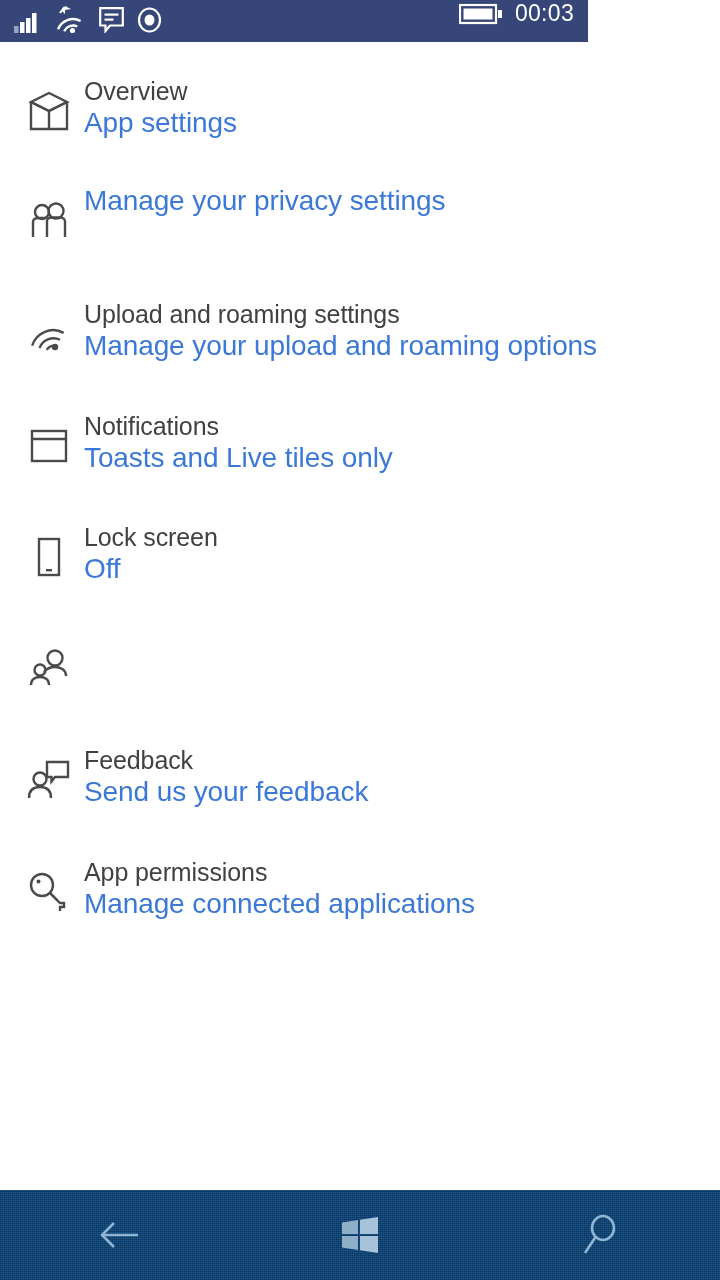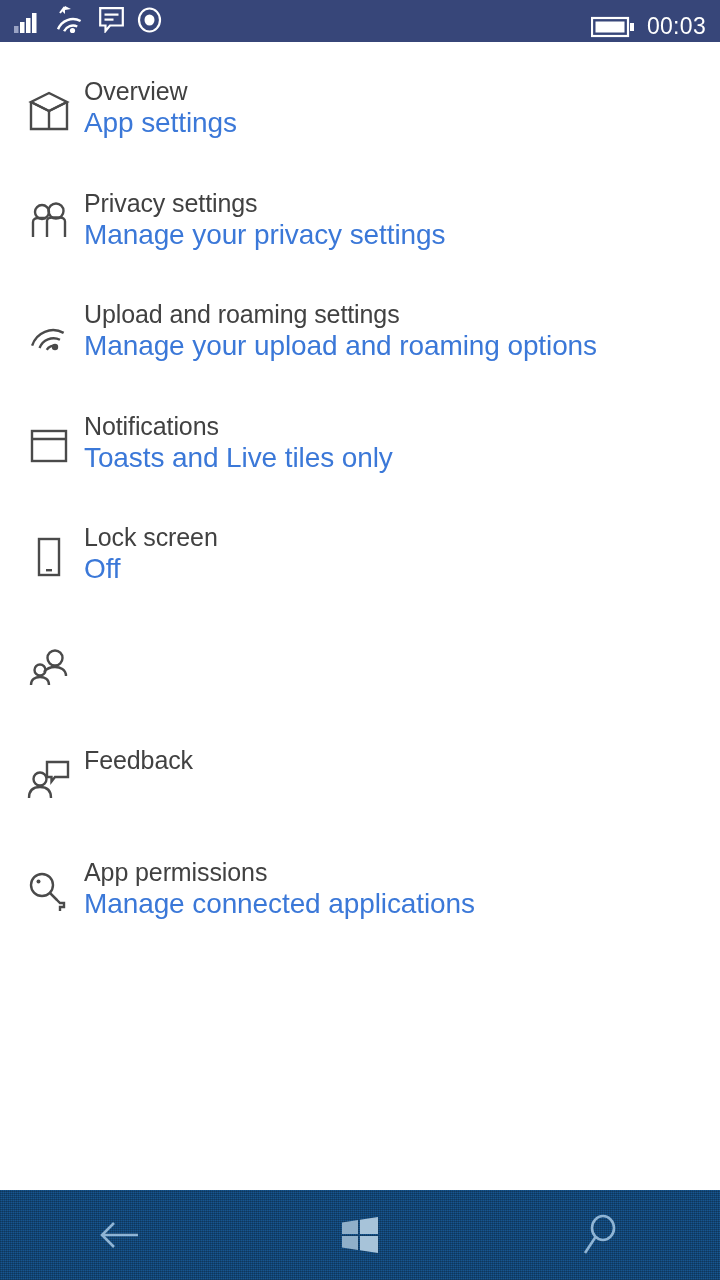--- a/index.html
+++ b/index.html
@@ -7,23 +7,23 @@
     width:720px; height:1280px;
     background:#ffffff;
     font-family:"Liberation Sans", sans-serif;
     overflow:hidden;
   }
   #app { position:relative; width:720px; height:1280px; background:#fff; }
 
   
   #status-bar {
     position:absolute; top:0; left:0;
-    width:720px; height:42px;
+    width:588px; height:42px;
     background:#374679;
-    display:flex; align-items:flex-end;
+    display:flex; align-items:flex-start;
     padding:0 14px;
   }
   #status-left { display:flex; align-items:flex-end; gap:13px; height:42px; padding-bottom:9px; }
   #status-right { margin-left:auto; display:flex; align-items:center; gap:12px; padding-bottom:2px; }
   .sb-icon { display:block; }
   #clock {
     color:#ffffff; font-size:23px; letter-spacing:0.3px;
     font-family:"Liberation Sans", sans-serif;
   }
 
@@ -141,21 +141,20 @@
         <svg width="44" height="44" viewBox="0 0 44 44" fill="none" stroke="#4a4a4a" stroke-width="2.4">
           <circle cx="15" cy="11" r="7"></circle>
           <circle cx="29" cy="10" r="7.5"></circle>
           <path d="M6 21 C6 18 9 17 11 17 L19 17"></path>
           <path d="M6 21 V36"></path>
           <path d="M20 20 C20 17.5 23 16.5 25 16.5 L33 16.5 C35.5 16.5 38 18 38 20.5 V36"></path>
           <path d="M20 20 V36"></path>
         </svg>
       </div>
       <div class="row-text">
-        <div class="row-title">Privacy settings</div>
         <div class="row-sub">Manage your privacy settings</div>
       </div>
     </div>
 
     <div class="row">
       <div class="row-icon">
         <svg width="44" height="44" viewBox="0 0 44 44">
           <g transform="rotate(-22 22 30)" fill="none" stroke="#4a4a4a" stroke-width="2.4">
             <path d="M5 27 A22 22 0 0 1 39 27"></path>
             <path d="M11 32 A15 15 0 0 1 33 32"></path>
@@ -210,20 +209,21 @@
     <div class="row">
       <div class="row-icon">
         <svg width="44" height="44" viewBox="0 0 44 44" fill="none" stroke="#4a4a4a" stroke-width="2.4">
           <path d="M20 4 H41 V19 H28 L24.5 23.5 V19 H20 Z"></path>
           <circle cx="13" cy="21" r="6.5"></circle>
           <path d="M2 40 C2 32 7 29 13 29 C19 29 24 32 24 40"></path>
         </svg>
       </div>
       <div class="row-text">
         <div class="row-title">Feedback</div>
+        <div class="row-sub">Send us your feedback</div>
       </div>
     </div>
 
     <div class="row">
       <div class="row-icon">
         <svg width="44" height="44" viewBox="0 0 44 44" fill="none" stroke="#4a4a4a" stroke-width="2.4">
           <circle cx="15" cy="15" r="11"></circle>
           <circle cx="11.5" cy="11.5" r="2" fill="#4a4a4a" stroke="none"></circle>
           <path d="M23 23 L33 33 L37 33 L37 37 L33 37 L33 41" stroke-linejoin="miter" stroke-linecap="butt"></path>
           <path d="M23 23 L30 30"></path>

